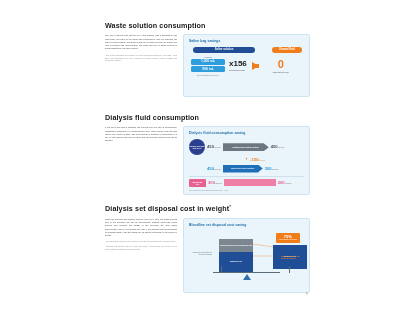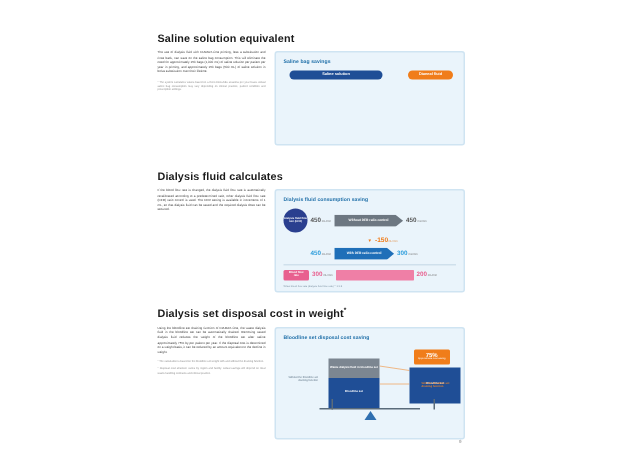--- a/index.html
+++ b/index.html
@@ -150,45 +150,66 @@
   .pageno{
     position:absolute;left:306px;top:292px;font-size:3px;color:#8a8a8a;
   }
 </style>
 </head>
 <body>
 
 <div class="page">
 
   <div class="section sec1">
-    <h2 class="heading">Saline solution equivalent</h2>
+    <h2 class="heading">Waste solution consumption</h2>
     <div class="cols">
       <div class="textcol">
         <div class="body">
           <p>The use of dialysis fluid with DIAMAX-One priming, less a substitution and rinse back, can save on the saline bag consumption. This will eliminate the need for approximately 156 bags (1,000 mL) of saline solution per patient per year in priming, and approximately 156 bags (500 mL) of saline solution in bolus substitution over their lifetime.</p>
         </div>
         <div class="note">
           <p>* The system calculates values based on a three-times/156 sessions per year basis. Actual saline bag consumption may vary depending on clinical practice, patient condition and prescription settings.</p>
         </div>
       </div>
 
       <div class="panel p1">
         <div class="panel-title">Saline bag savings</div>
 
         <div class="pillrow">
           <div class="pill pill-blue">Saline solution</div>
           <div class="pill pill-orange">Dianeal fluid</div>
         </div>
 
+        <div class="p1row">
+          <div class="bagstack">
+            <div class="cap">Priming</div>
+            <div class="vol">1,000 mL</div>
+            <div class="vol alt">500 mL</div>
+            <div class="sub">Bolus substitution/
+rinse back</div>
+          </div>
+
+          <div class="xmul">
+            <span>x156</span>
+            <span class="unit">bags/patient/year</span>
+          </div>
+
+          <div class="arrow"></div>
+
+          <div class="zero">
+            <div class="num">0</div>
+            <span class="unit">bags/patient/year</span>
+          </div>
+        </div>
       </div>
     </div>
   </div>
 
   <div class="section sec2">
-    <h2 class="heading">Dialysis fluid calculates</h2>
+    <h2 class="heading">Dialysis fluid consumption</h2>
     <div class="cols">
       <div class="textcol">
         <div class="body">
           <p>If the blood flow rate is changed, the dialysis fluid flow rate is automatically recalibrated according to a predetermined ratio, other dialysis fluid flow rate (DFR) ratio control is used. The DFR setting is available in increments of 1 mL, so that dialysis fluid can be saved and the required dialysis dose can be secured.</p>
         </div>
       </div>
 
       <div class="panel p2">
         <div class="panel-title">Dialysis fluid consumption saving</div>
 

